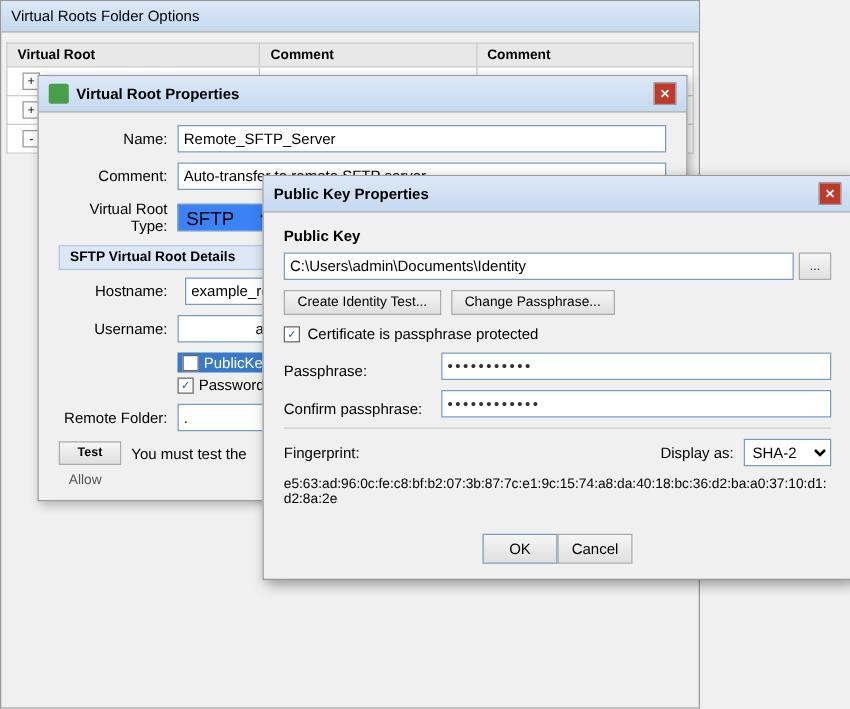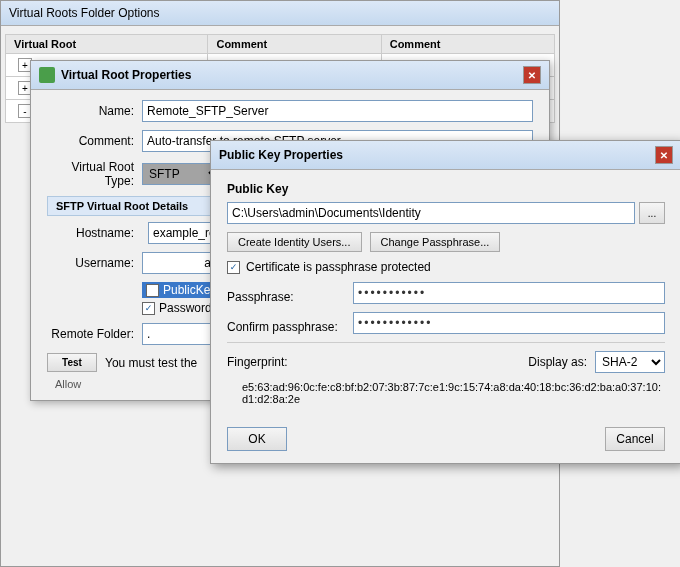--- a/index.html
+++ b/index.html
@@ -163,22 +163,22 @@
       padding: 2px 4px;
       font-size: 12px;
       background: white;
       height: 22px;
       text-align: center;
     }
     .select-input {
       width: 80px;
       border: 1px solid #7a9cc0;
       padding: 2px 2px;
-      font-size: 12px;
-      background: #a3a3a3;
+      font-size: 15px;
+      background: #3b82f6;
       height: 22px;
     }
     .auth-area {
       display: flex;
       margin-bottom: 8px;
     }
     .auth-label {
       width: 95px;
       font-size: 12px;
       text-align: right;
@@ -342,25 +342,24 @@
       font-size: 12px;
       background: white;
       height: 22px;
       width: 70px;
     }
     .pkp-fp-value {
       font-size: 11px;
       word-break: break-all;
       margin-bottom: 10px;
       padding: 2px 0;
-      margin-left: 15px;
     }
     .pkp-ok-row {
       display: flex;
-      justify-content: space-between;
+      justify-content: center;
       gap: 0;
       margin-top: 20px;
     }
     .ok-btn {
       padding: 4px 20px;
       border: 1px solid #7a9cc0;
       background: linear-gradient(to bottom, #f5f5f5, #e0e0e0);
       font-size: 12px;
       cursor: pointer;
       min-width: 60px;
@@ -496,21 +495,21 @@
     </div>
     <div class="close-btn">✕</div>
   </div>
   <div class="pkp-body">
     <div class="pkp-section-label">Public Key</div>
     <div class="pkp-path-row">
       <input class="pkp-path-input" type="text" value="C:\Users\admin\Documents\Identity" style="">
       <button class="browse-btn">...</button>
     </div>
     <div class="pkp-btn-row">
-      <button class="pkp-btn">Create Identity Users...</button>
+      <button class="pkp-btn">Create Identity Test...</button>
       <button class="pkp-btn">Change Passphrase...</button>
     </div>
     <div class="pkp-checkbox-row">
       <div class="checkbox-box checked"></div>
       <span>Certificate is passphrase protected</span>
     </div>
     <div class="pkp-form-row">
       <span class="pkp-form-label">Passphrase:</span>
       <input class="pkp-form-input password-dots" type="password" value="password123" style="">
     </div>

